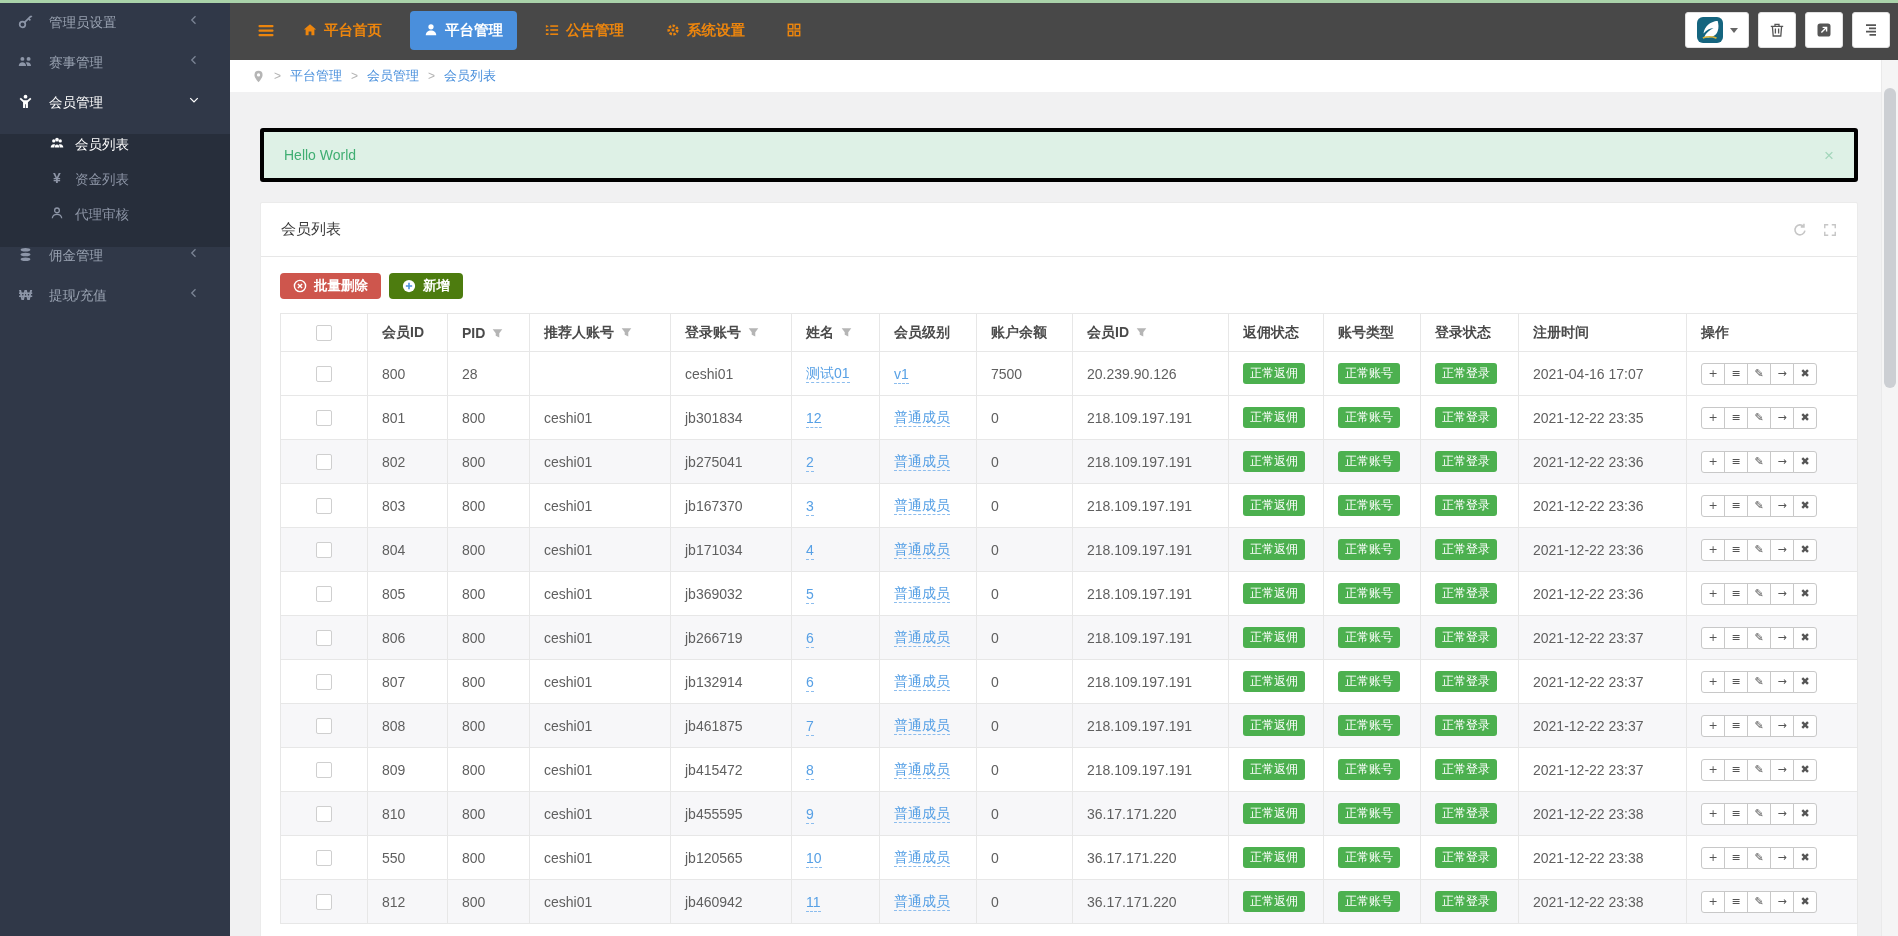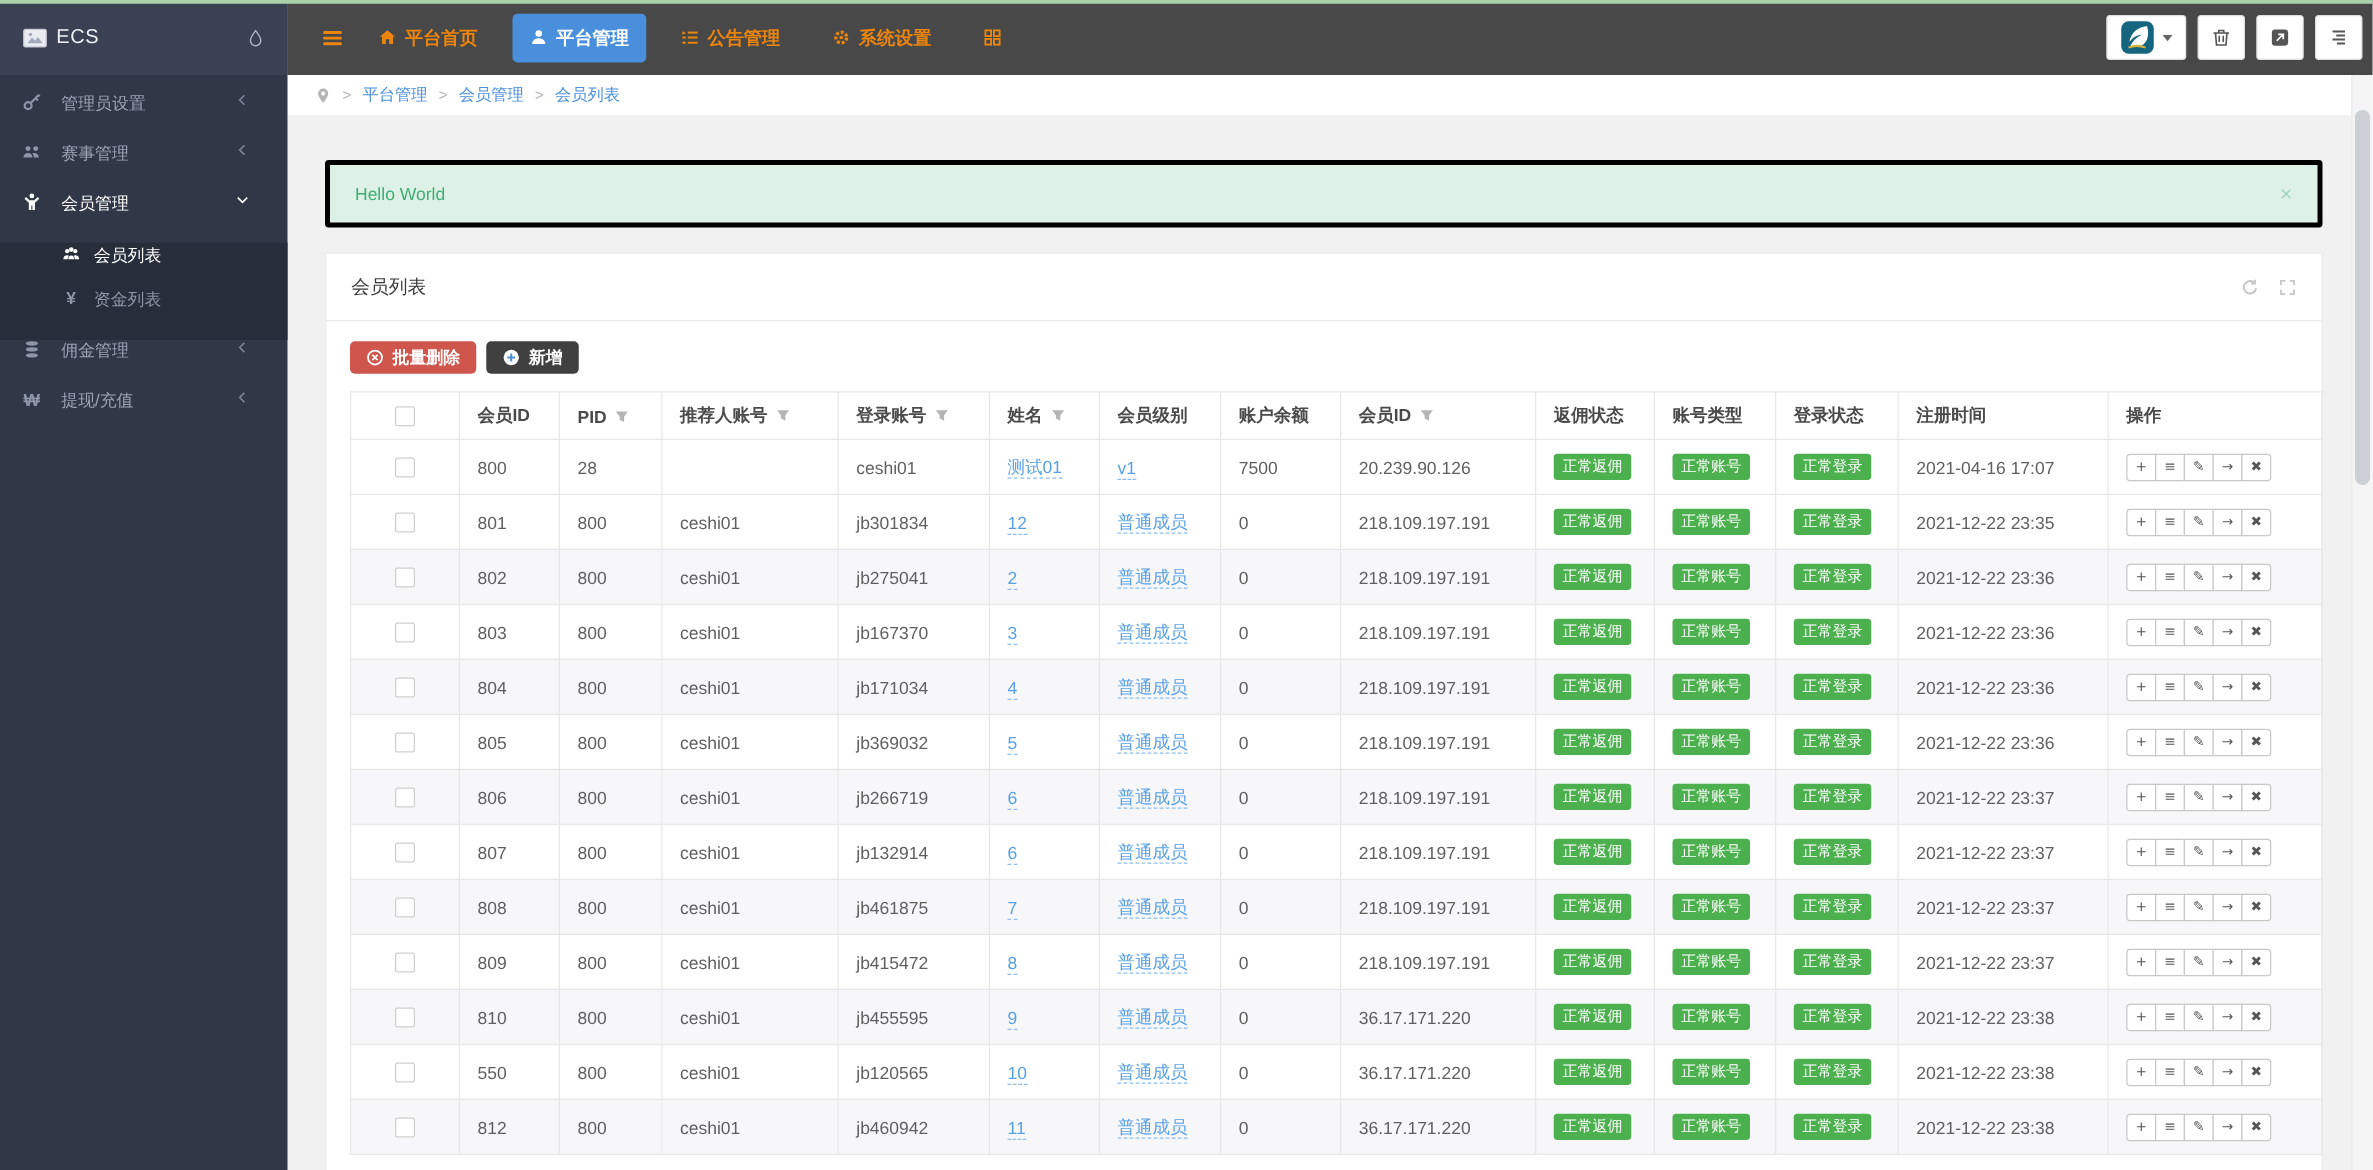--- a/index.html
+++ b/index.html
@@ -59,21 +59,21 @@
   #card-hd{height:54px;display:flex;align-items:center;padding:0 20px;border-bottom:1px solid #e7e7e7}
   #card-hd .title{font-size:15px;color:#3a3a3a}
   #card-hd .hicons{margin-left:auto;display:flex;gap:16px;color:#c6c6c6}
   #card-hd .hicons .icn{width:14px;height:14px;cursor:pointer}
   #card-bd{padding:16px 2px 0 19px}
 
   #btnrow{display:flex;gap:8px;margin-bottom:14px}
   .tbtn{height:26px;border:none;border-radius:4px;color:#fff;font-weight:700;font-size:13.5px;display:flex;align-items:center;gap:7px;padding:0 13px;cursor:pointer;font-family:inherit}
   .tbtn .icn{width:14px;height:14px}
   .tbtn.danger{background:#ce564d}
-  .tbtn.primary{background:#404040}
+  .tbtn.primary{background:#4d7c0f}
 
   
   table{width:1577px;table-layout:fixed;border-collapse:collapse;font-size:14px}
   th,td{border:1px solid #e7e7e7;padding:0 4px 0 14px;text-align:left;white-space:nowrap;overflow:hidden}
   th{height:38px;font-weight:700;color:#4a4a4a;font-size:14px;background:#fff}
   td{height:44px;color:#5f5f5f}
   tbody tr:nth-child(2n+3){background:#f7f7f9}
   .cb-cell{padding:0;text-align:center}
   .cb{width:16px;height:16px;border:1px solid #cfcfcf;border-radius:2px;background:#fff;display:inline-block;vertical-align:middle;cursor:pointer}
   .funnel{display:inline-block;width:11px;height:11px;margin-left:7px;color:#b5b5b5;vertical-align:-1px}
@@ -88,35 +88,20 @@
   
   #scrollbar{position:absolute;top:60px;right:0;bottom:0;width:17px;background:#f5f5f5;border-left:1px solid #eaeaea}
   #scrollthumb{position:absolute;top:28px;left:2px;width:12px;height:300px;background:#cccfd3;border-radius:6px}
 </style>
 </head>
 <body>
 
 <div id="greenbar"></div>
 
 <div id="sidebar">
-  <div id="logobar">
-    <span class="icn" style="width:20px;height:17px">
-      <svg viewBox="0 0 20 17">
-          <rect x="1" y="1.5" width="18" height="14" rx="1.5" fill="#e9ecf2" stroke="#c3c9d5"></rect>
-          <path d="M4 12.5l3.6-4.6 2.4 2.7 2.4-3 3.6 4.9z" fill="#a2abbd"></path>
-          <circle cx="6.3" cy="5.6" r="1.4" fill="#a2abbd"></circle>
-        </svg>
-    </span>
-    <span class="brand">ECS</span>
-    <span class="icn drop">
-      <svg viewBox="0 0 16 16" fill="none" stroke="currentColor" stroke-width="1.2">
-          <path d="M8 1.6S3.6 7.2 3.6 10.1a4.4 4.4 0 0 0 8.8 0C12.4 7.2 8 1.6 8 1.6z"></path>
-        </svg>
-    </span>
-  </div>
   <div id="menu">
       <div class="s-item">
         <span class="icn">
           <svg viewBox="0 0 16 16" fill="none" stroke="currentColor" stroke-width="1.8">
             <circle cx="4.8" cy="11.2" r="3"></circle>
             <path d="M7 9 13.8 2.2M11.2 4.8l2 2M13.8 2.2l.9.9"></path>
           </svg>
         </span>
         <span class="lbl">管理员设置</span>
         <span class="icn chev">
@@ -164,20 +149,29 @@
               <path d="M.8 13c0-2.1 1.4-3.6 3.4-3.6.7 0 1.3.2 1.8.5-.8.8-1.3 1.9-1.3 3.1zM11.3 13c0-1.2-.5-2.3-1.3-3.1.5-.3 1.1-.5 1.8-.5 2 0 3.4 1.5 3.4 3.6zM5.3 13c0-1.9 1.1-3.3 2.7-3.3s2.7 1.4 2.7 3.3z"></path>
             </svg>
           </span>
           <span class="lbl">会员列表</span>
         </div>
         <div class="s-item">
           <span class="icn">
             <b class="txt-ic">¥</b>
           </span>
           <span class="lbl">资金列表</span>
+        </div>
+        <div class="s-item">
+          <span class="icn">
+            <svg viewBox="0 0 16 16" fill="none" stroke="currentColor" stroke-width="1.5">
+              <circle cx="8" cy="5" r="2.7"></circle>
+              <path d="M2.6 14c.5-2.9 2.6-4.4 5.4-4.4S12.9 11.1 13.4 14"></path>
+            </svg>
+          </span>
+          <span class="lbl">代理审核</span>
         </div>
       </div>
       <div class="s-item">
         <span class="icn">
           <svg viewBox="0 0 16 16" fill="currentColor">
             <ellipse cx="8" cy="2.9" rx="5.2" ry="1.9"></ellipse>
             <ellipse cx="8" cy="8" rx="5.2" ry="1.9"></ellipse>
             <ellipse cx="8" cy="13.1" rx="5.2" ry="1.9"></ellipse>
           </svg>
         </span>

